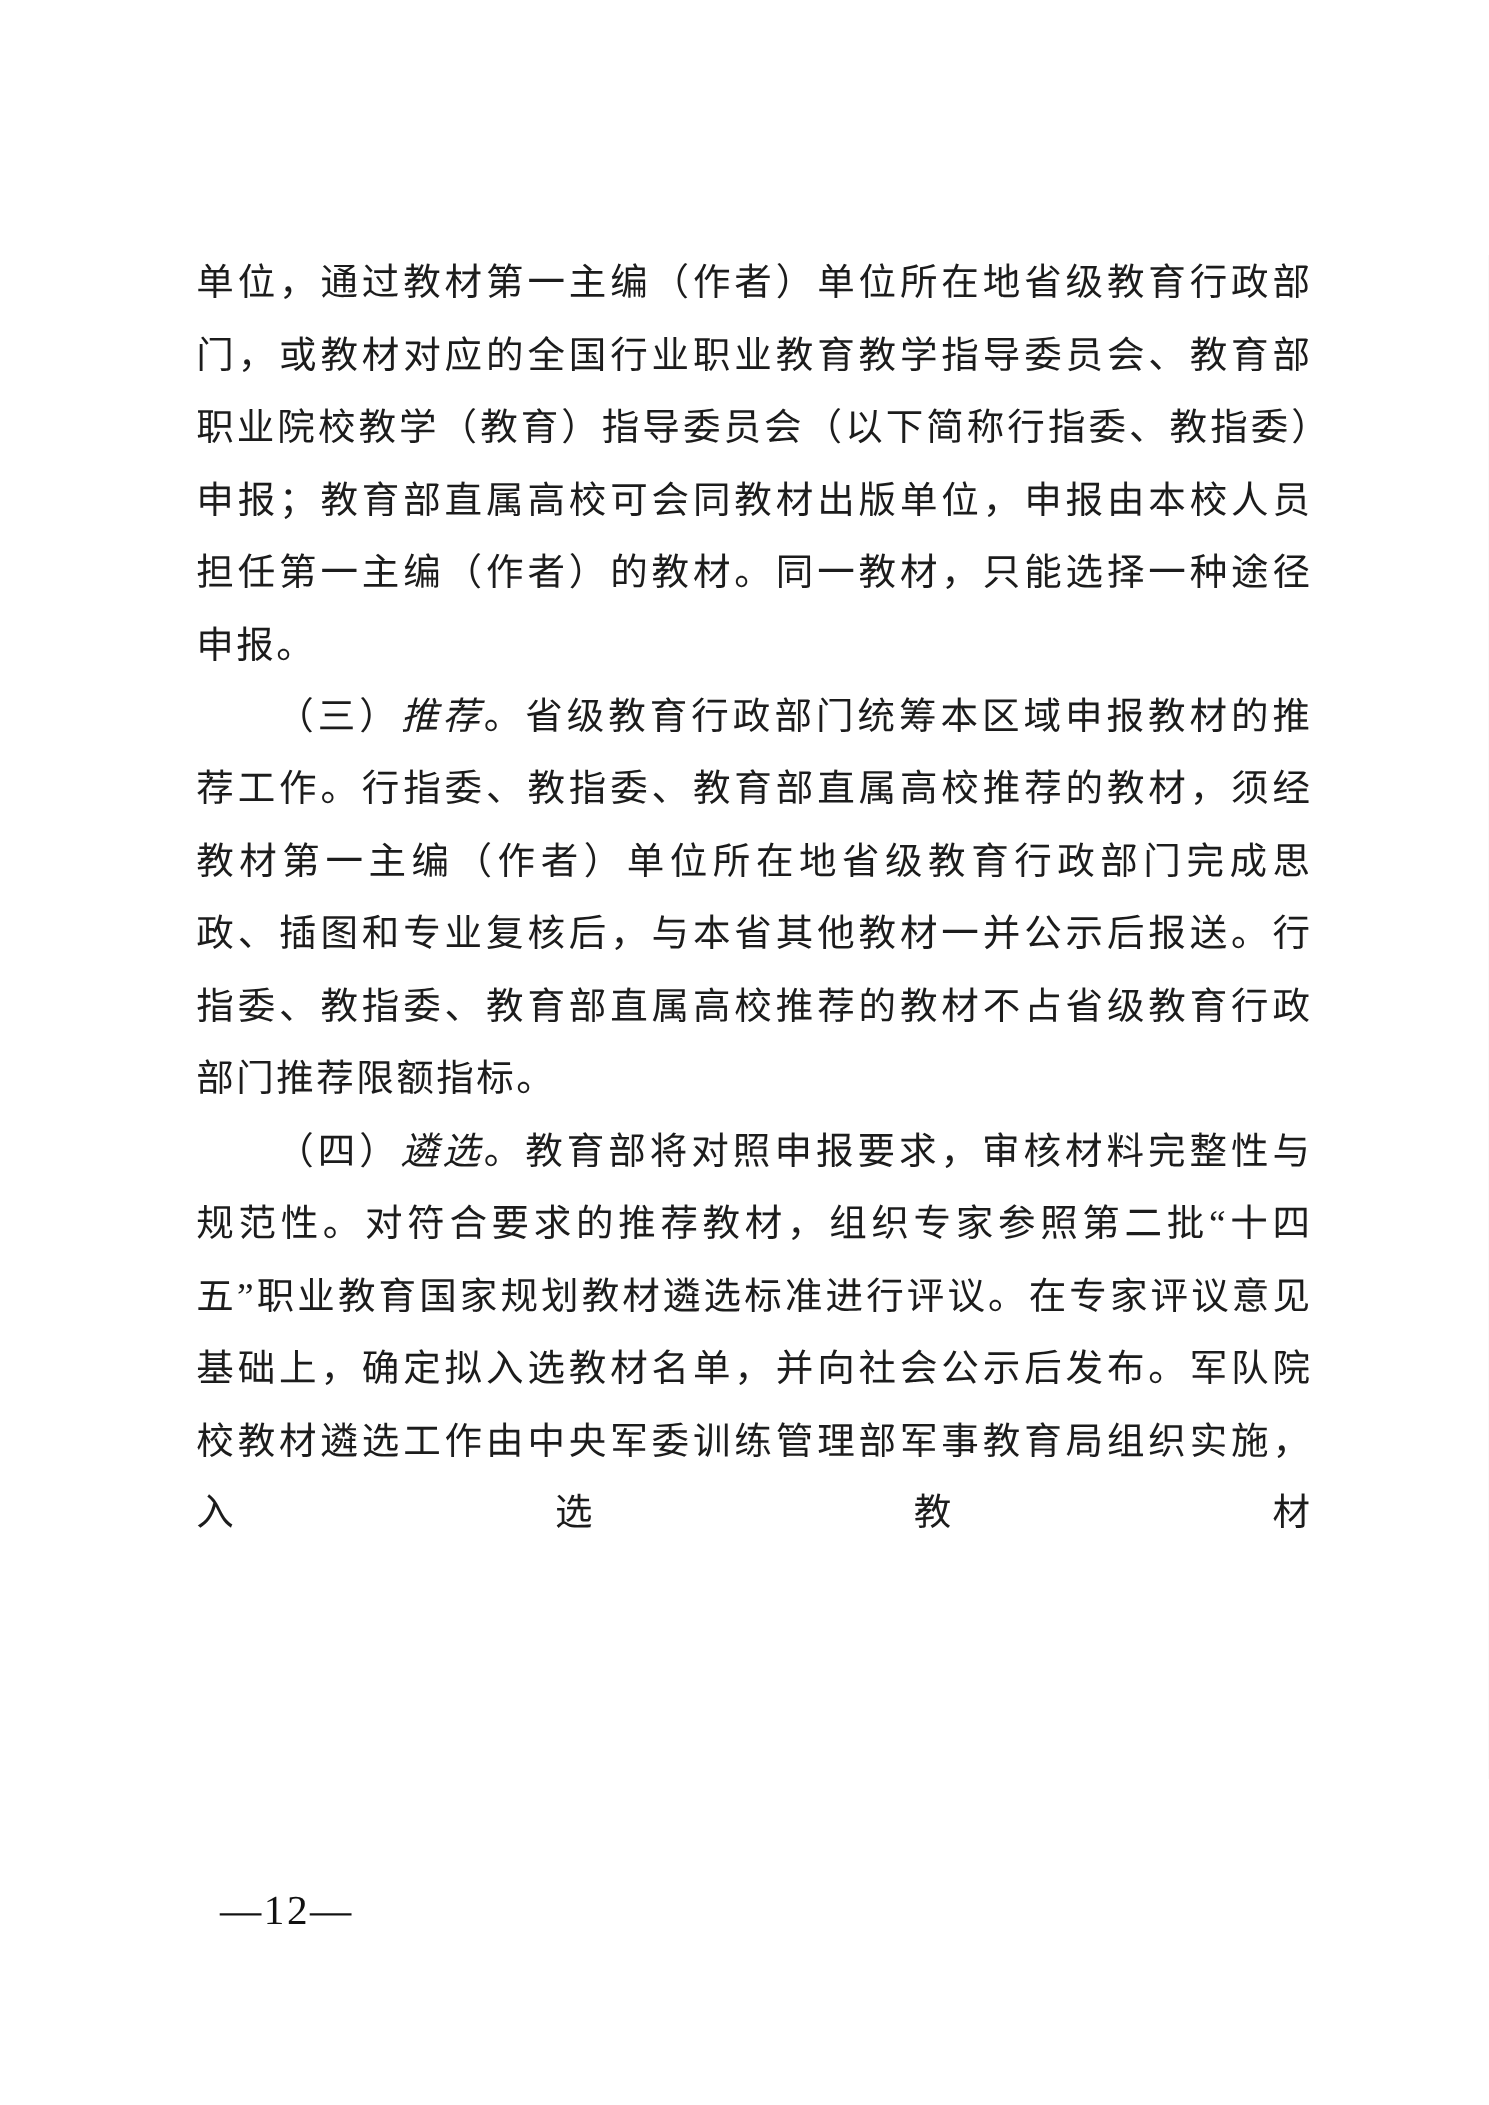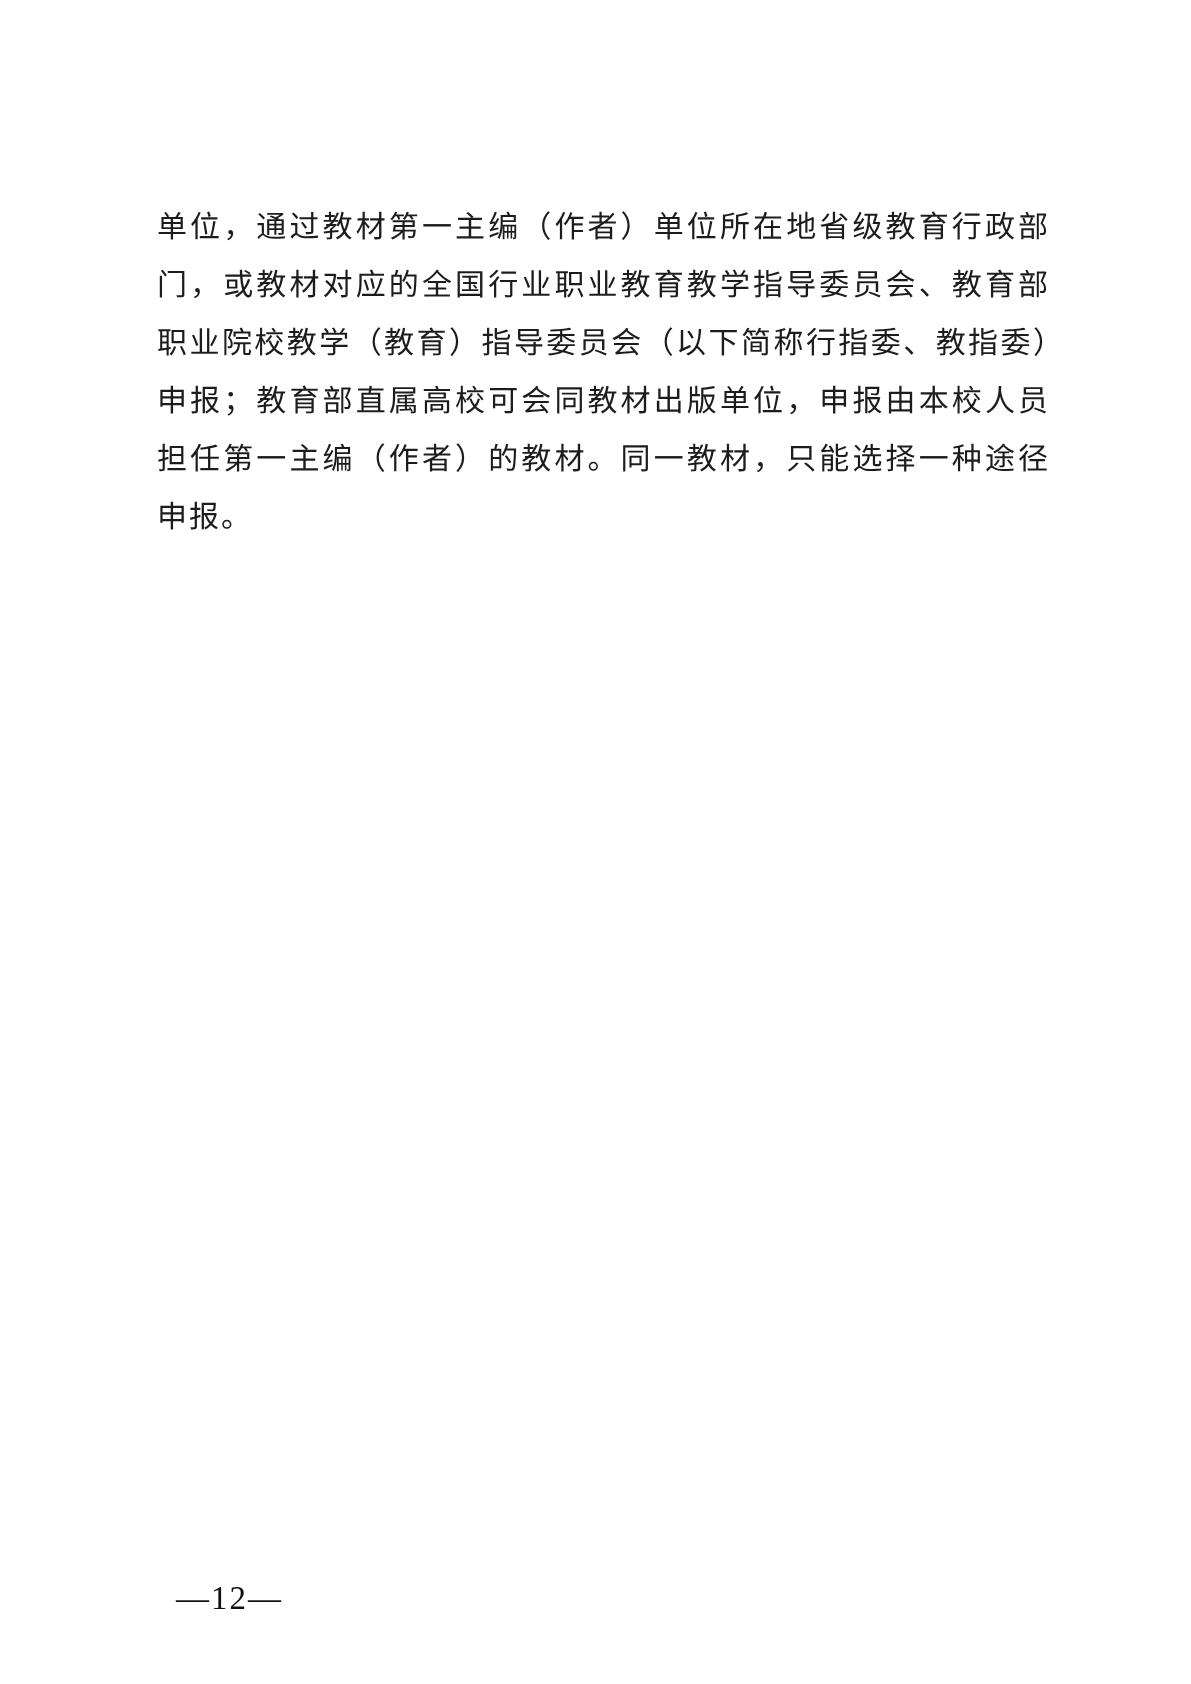--- a/index.html
+++ b/index.html
@@ -40,35 +40,37 @@
   p.runover {
     text-align-last: justify;
   }
   
   .kw {
     font-style: italic;
   }
   .page-number {
     position: absolute;
     left: 176px;
-    top: 1580px;
+    top: 1511px;
     font-size: 33px;
     letter-spacing: 2px;
     color: #111111;
   }
 </style>
 </head>
 <body>
 
 <div class="page">
 
   <div class="text-block">
 
     <p><span>单位，通过教材第一主编（作者）单位所在地省级教育行政部门，或教材对应的全国行业职业教育教学指导委员会、教育部职业院校教学（教育）指导委员会（以下简称行指委、教指委）申报；教育部直属高校可会同教材出版单位，申报由本校人员担任第一主编（作者）的教材。同一教材，只能选择一种途径申报。</span></p>
 
 
+    <p class="indent"><span>（三）</span><span class="kw">推荐</span><span>。省级教育行政部门统筹本区域申报教材的推荐工作。行指委、教指委、教育部直属高校推荐的教材，须经教材第一主编（作者）单位所在地省级教育行政部门完成思政、插图和专业复核后，与本省其他教材一并公示后报送。行指委、教指委、教育部直属高校推荐的教材不占省级教育行政部门推荐限额指标。</span></p>
 
+    <p class="indent runover"><span>（四）</span><span class="kw">遴选</span><span>。教育部将对照申报要求，审核材料完整性与规范性。对符合要求的推荐教材，组织专家参照第二批“十四五”职业教育国家规划教材遴选标准进行评议。在专家评议意见基础上，确定拟入选教材名单，并向社会公示后发布。军队院校教材遴选工作由中央军委训练管理部军事教育局组织实施，入选教材</span></p>
 
   </div>
 
   <div class="page-number">—12—</div>
 
 </div>
 
 </body></html>

